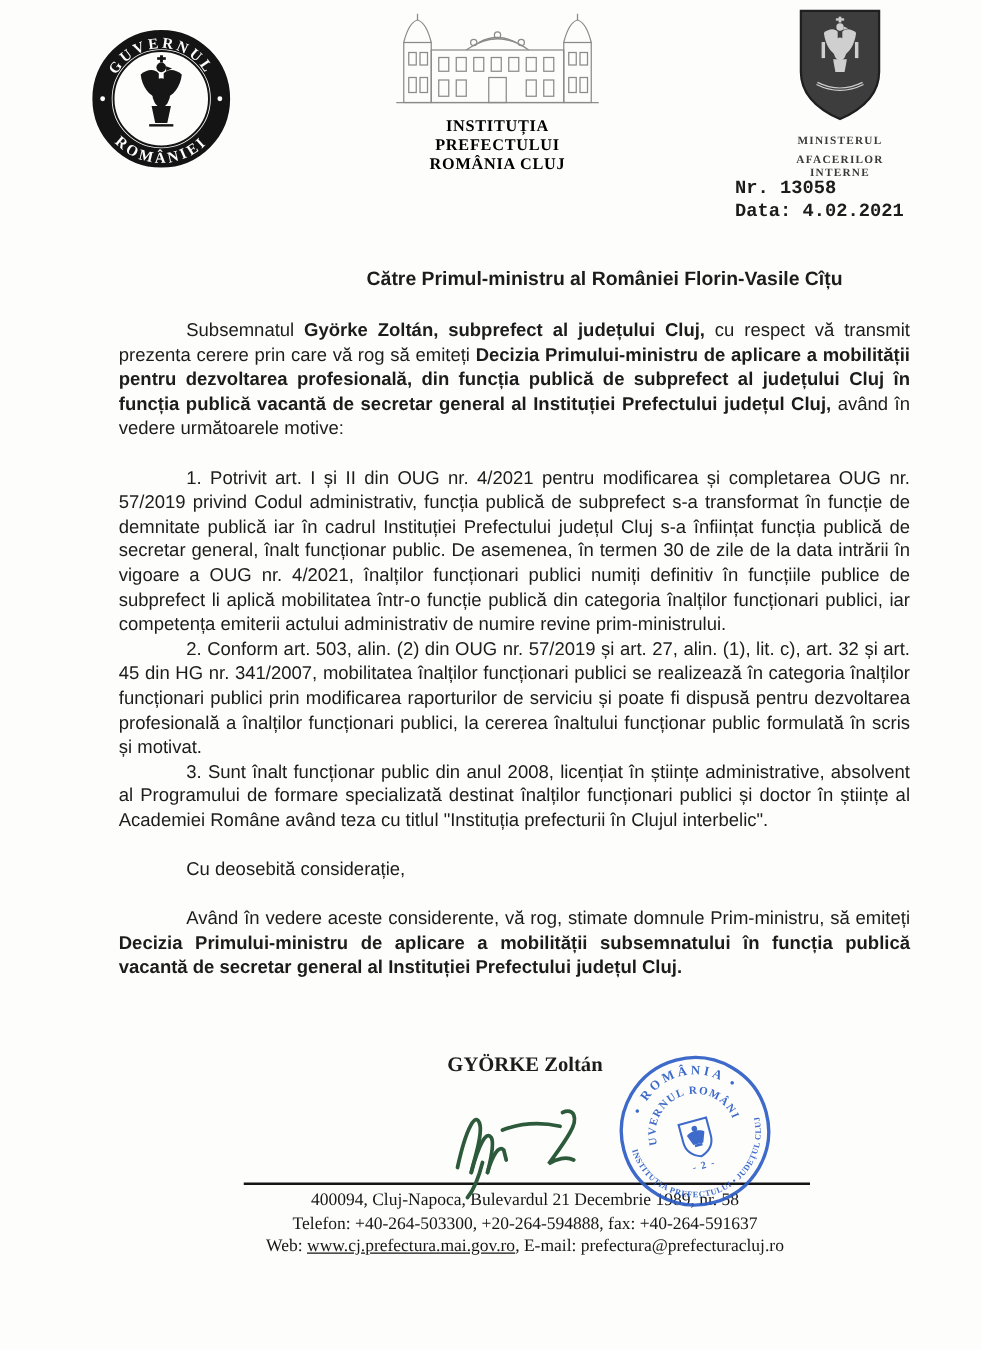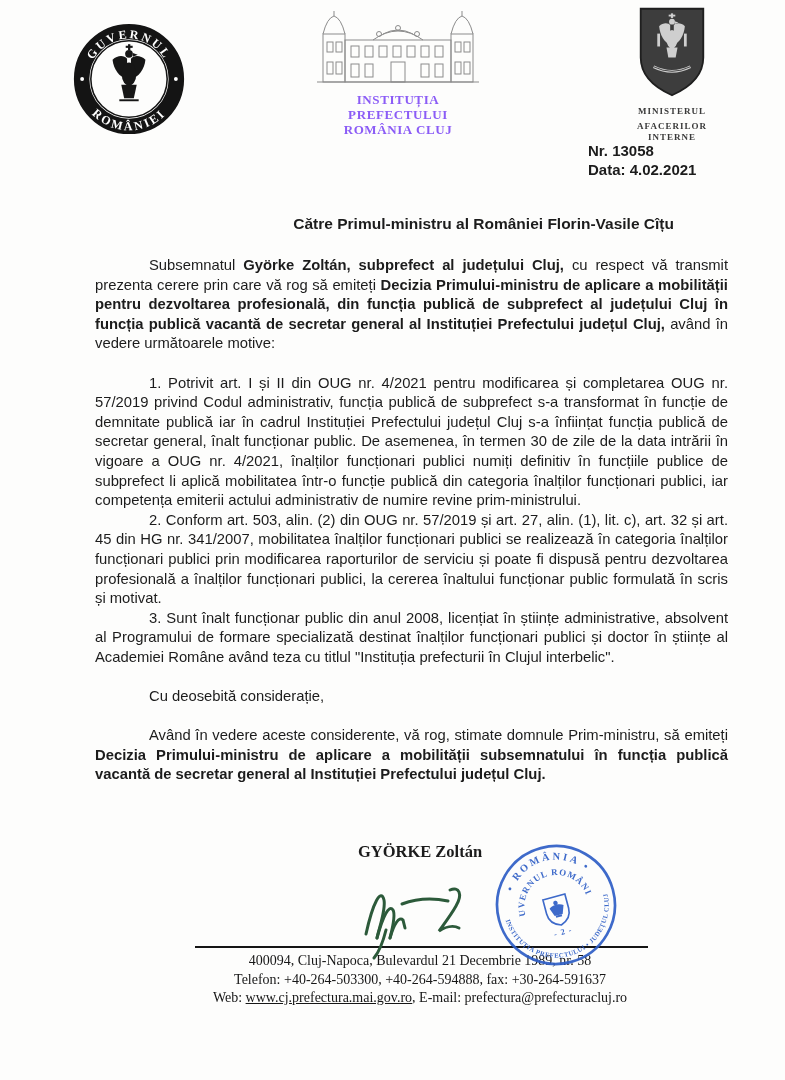--- a/index.html
+++ b/index.html
@@ -6,31 +6,31 @@
   .page{
     position:relative;width:785px;height:1080px;background:#fdfdfc;
     margin:0 auto;overflow:hidden;
     font-family:"Liberation Sans",sans-serif;color:#1c1c1c;
   }
   
   .seal-left{position:absolute;left:71px;top:21px;width:116px;height:116px;}
   .center-logo{position:absolute;left:308px;top:10px;width:180px;text-align:center;}
   .center-logo .caption{
     font-family:"Liberation Serif",serif;font-size:13px;line-height:15px;
-    letter-spacing:.6px;color:#8b5cf6;font-variant:small-caps;font-weight:600;
+    letter-spacing:.6px;color:#000000;font-variant:small-caps;font-weight:600;
   }
   .right-logo{position:absolute;left:612px;top:6px;width:120px;text-align:center;}
   .right-logo .caption{
     font-family:"Liberation Serif",serif;font-size:9px;line-height:11px;
     letter-spacing:1px;color:#3a3a3a;font-variant:small-caps;font-weight:600;margin-top:4px;
   }
   
   .refblock{
     position:absolute;left:588px;top:141px;
-    font-family:Liberation Sans, sans-serif;font-weight:bold;font-size:15px;line-height:19px;
+    font-family:Liberation Mono, monospace;font-weight:bold;font-size:15px;line-height:19px;
   }
   
   .doc-title{
     position:absolute;left:0;top:215px;width:674px;text-align:right;
     font-weight:bold;font-size:15.5px;
   }
   .body-block{
     position:absolute;left:78px;top:256px;width:633px;
     font-size:14.8px;line-height:19.6px;text-align:justify;margin-left:17px;
   }
@@ -203,17 +203,17 @@
         <path d="M53,62 C56,59 64,59 67,62 L64,70 H56 Z"></path>
         <rect x="57" y="70" width="6" height="2"></rect>
       </g>
       <text x="60" y="89.5" text-anchor="middle" font-family="Liberation Serif, serif" font-size="8" font-weight="bold" letter-spacing="1">- 2 -</text>
     </g>
   </svg>
 
   <div class="footer-rule"></div>
   <div class="footer-text">
     <div>400094, Cluj-Napoca, Bulevardul 21 Decembrie 1989, nr. 58</div>
-    <div>Telefon: +40-264-503300, +40-264-594888, fax: +30-264-591637</div>
+    <div>Telefon: +40-264-503300, +20-264-594888, fax: +40-264-591637</div>
     <div><span>Web: </span><span class="web">www.cj.prefectura.mai.gov.ro</span><span>, E-mail: prefectura@prefecturacluj.ro</span></div>
   </div>
 
 </div>
 
 </body></html>

